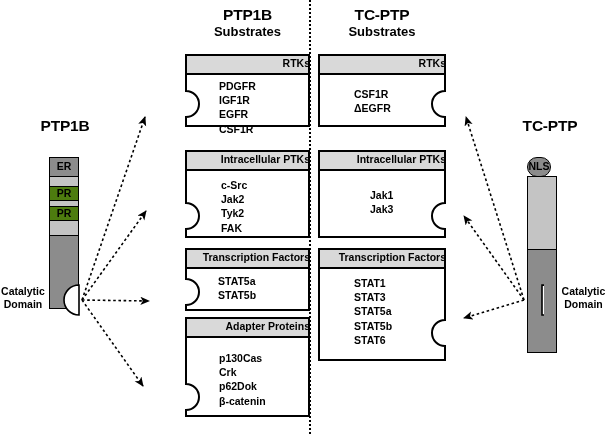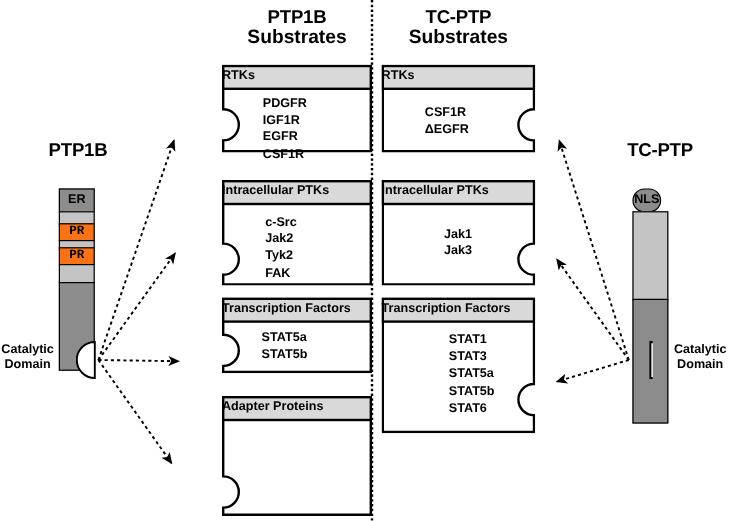--- a/index.html
+++ b/index.html
@@ -25,21 +25,21 @@
     text-align: center;
     font-weight: bold;
     color: #000;
   }
   .col-heading .main {
     font-size: 15.5px;
     line-height: 18px;
     letter-spacing: -0.2px;
   }
   .col-heading .sub {
-    font-size: 16px;
+    font-size: 13px;
     line-height: 14px;
     margin-top: 1px;
   }
 
   .side-label {
     position: absolute;
     font-weight: bold;
     font-size: 15.5px;
     color: #000;
     text-align: center;
@@ -63,21 +63,21 @@
   .sbox .svgwrap {
     position: absolute;
     left: 0; top: 0;
   }
   .sbox .hdr {
     position: absolute;
     left: 0;
     top: 0;
     height: 19px;
     line-height: 19px;
-    text-align: left;
+    text-align: right;
     font-size: 10.5px;
     font-weight: bold;
     color: #000;
     white-space: nowrap;
   }
   .sbox .items {
     position: absolute;
     left: 0;
     text-align: left;
     font-size: 10.5px;
@@ -94,21 +94,21 @@
     box-sizing: border-box;
     border: 1.4px solid #000;
     text-align: center;
     font-size: 10.5px;
     font-weight: bold;
     color: #000;
     overflow: hidden;
   }
   .seg.dark   { background: #8c8c8c; }
   .seg.mid    { background: #c4c4c4; }
-  .seg.light  { background: #f97316; font-family: Liberation Mono, monospace; }
+  .seg.light  { background: #4d7c0f; }
 
   .cat-label {
     position: absolute;
     font-size: 10.5px;
     font-weight: bold;
     color: #000;
     line-height: 13px;
     text-align: center;
     white-space: nowrap;
   }
@@ -208,28 +208,34 @@
             A 13 13 0 1 1 1 57
             L 1 62 L 124 62 Z" fill="#ffffff" stroke="#000000" stroke-width="2"></path>
           <rect x="1" y="1" width="123" height="19" fill="#d9d9d9" stroke="#000000" stroke-width="2"></rect>
         </svg>
         <div class="hdr" style="width: 125px; height: 19px; line-height: 19px;">Transcription Factors</div>
         <div class="items" style="top: 26px; left: 33px;">
           <div>STAT5a</div>
           <div>STAT5b</div>
         </div>
       </div>
-      <div class="sbox" style="left: 185px; top: 330px; width: 134px; height: 100px;">
+      <div class="sbox" style="left: 185px; top: 317px; width: 134px; height: 100px;">
         <svg width="125" height="100" class="svgwrap">
           <path d="M 124 1 L 1 1 L 1 67
             A 13 13 0 1 1 1 93
             L 1 99 L 124 99 Z" fill="#ffffff" stroke="#000000" stroke-width="2"></path>
           <rect x="1" y="1" width="123" height="19" fill="#d9d9d9" stroke="#000000" stroke-width="2"></rect>
         </svg>
         <div class="hdr" style="width: 125px; height: 19px; line-height: 19px;">Adapter Proteins</div>
+        <div class="items" style="top: 34px; left: 34px;">
+          <div>p130Cas</div>
+          <div>Crk</div>
+          <div>p62Dok</div>
+          <div>β-catenin</div>
+        </div>
       </div>
       <div class="sbox" style="left: 318px; top: 54px; width: 128px; height: 73px;">
         <svg width="128" height="73" class="svgwrap">
           <path d="M 1 1 L 127 1 L 127 37
           A 13 13 0 1 0 127 63
           L 127 72 L 1 72 Z" fill="#ffffff" stroke="#000000" stroke-width="2"></path>
           <rect x="1" y="1" width="126" height="19" fill="#d9d9d9" stroke="#000000" stroke-width="2"></rect>
         </svg>
         <div class="hdr" style="width: 128px; height: 19px; line-height: 19px;">RTKs</div>
         <div class="items" style="top: 33px; left: 36px;">
@@ -251,21 +257,21 @@
         </div>
       </div>
       <div class="sbox" style="left: 318px; top: 248px; width: 128px; height: 113px;">
         <svg width="128" height="113" class="svgwrap">
           <path d="M 1 1 L 127 1 L 127 72
           A 13 13 0 1 0 127 98
           L 127 112 L 1 112 Z" fill="#ffffff" stroke="#000000" stroke-width="2"></path>
           <rect x="1" y="1" width="126" height="19" fill="#d9d9d9" stroke="#000000" stroke-width="2"></rect>
         </svg>
         <div class="hdr" style="width: 128px; height: 19px; line-height: 19px;">Transcription Factors</div>
-        <div class="items" style="top: 28px; left: 36px; margin-left: 20px;">
+        <div class="items" style="top: 28px; left: 36px;">
           <div>STAT1</div>
           <div>STAT3</div>
           <div>STAT5a</div>
           <div>STAT5b</div>
           <div>STAT6</div>
         </div>
       </div>
     </div>
 
   <svg id="arrows" viewBox="0 0 609 434">

